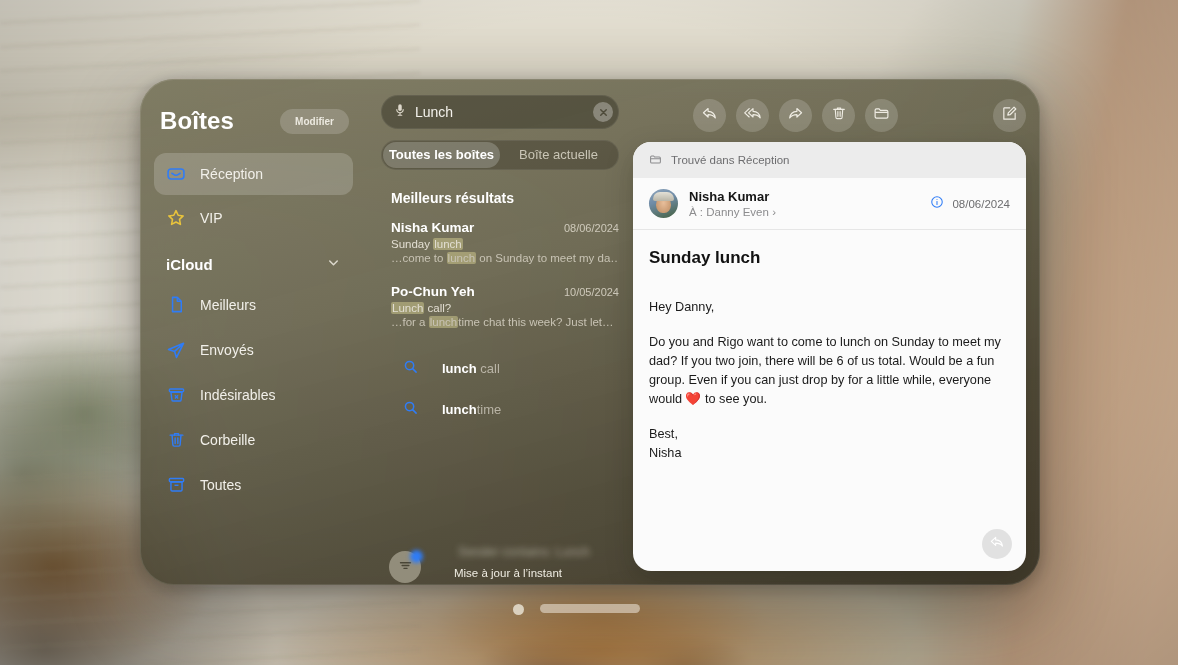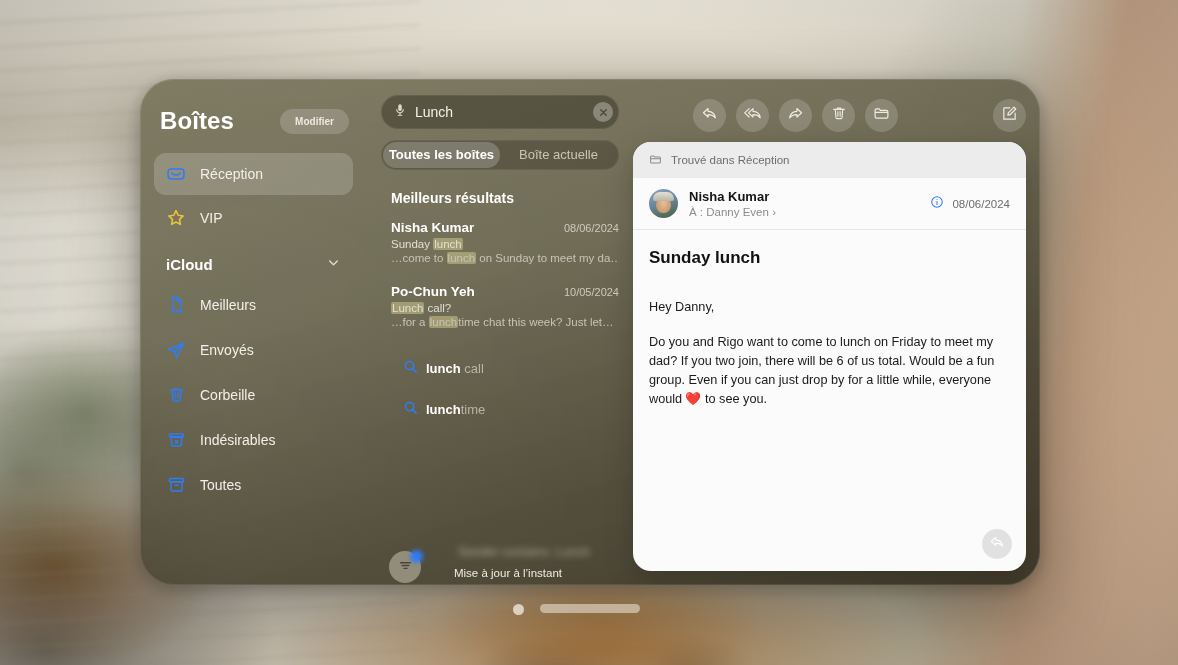--- a/index.html
+++ b/index.html
@@ -146,21 +146,21 @@
   .sec-title { font-size:14px; font-weight:700; color:#fff; margin-bottom: 14px; }
   .res-row { margin-bottom: 20px; cursor:pointer; }
   .res-top { display:flex; align-items:baseline; justify-content:space-between; }
   .res-name { font-size:13.5px; font-weight:700; color:#fff; }
   .res-date { font-size:11px; color:#cfcabb; }
   .res-sub { font-size:11.5px; color:#e2ded2; margin-top:3px; }
   .res-snip { font-size:11.5px; color:#c8c3b4; margin-top:2px; white-space:nowrap; overflow:hidden; }
   mark { background: rgba(222,214,150,.45); color: inherit; padding: 0 1px; border-radius:2px; }
 
   .sugg-title { font-size:14px; font-weight:700; color:#fff; margin: 24px 0 14px 0; }
-  .sugg-row { display:flex; align-items:center; gap:8px; height:41px; padding-left:12px; cursor:pointer; }
+  .sugg-row { display:flex; align-items:center; gap:24px; height:41px; padding-left:12px; cursor:pointer; }
   .sugg-txt { font-size:13px; color:#b9b4a6; }
   .sugg-txt b { color:#fff; font-weight:700; }
 
   
   .ghost-row {
     position:absolute; left: 18px; right: 0; bottom: 26px;
     font-size: 12.5px; color: rgba(235,230,215,.55);
     filter: blur(3.2px); text-align:center; padding-left: 30px;
   }
   .statusline {
@@ -308,38 +308,38 @@
       <div class="sb-item" style="height:41px">
         <span class="sb-ic">
           <svg width="20" height="20" viewBox="0 0 24 24" fill="none" stroke="#2f7cf6" stroke-width="1.9" stroke-linejoin="round">
               <path d="M21 4L3 11.4l7.3 2.3L21 4zM10.3 13.7L12.6 21 21 4"></path>
             </svg>
         </span>
         <span class="lbl">Envoyés</span>
       </div>
       <div class="sb-item" style="height:41px">
         <span class="sb-ic">
+          <svg width="19" height="19" viewBox="0 0 24 24" fill="none" stroke="#2f7cf6" stroke-width="1.8" stroke-linejoin="round">
+              <rect x="3" y="5" width="18" height="3.6" rx="1.2"></rect>
+              <path d="M5 9.2h14l-1.2 9.5a1.8 1.8 0 01-1.8 1.6H8a1.8 1.8 0 01-1.8-1.6z"></path>
+              <path d="M10 13l4 4M14 13l-4 4"></path>
+            </svg>
+        </span>
+        <span class="lbl">Indésirables</span>
+      </div>
+      <div class="sb-item" style="height:41px">
+        <span class="sb-ic">
           <svg width="19" height="19" viewBox="0 0 24 24" fill="none" stroke="#2f7cf6" stroke-width="1.8" stroke-linecap="round" stroke-linejoin="round">
               <path d="M4 6.5h16"></path>
               <path d="M9.5 6.5V4.6h5v1.9"></path>
               <path d="M6.4 6.5l1 12.2a1.8 1.8 0 001.8 1.7h5.6a1.8 1.8 0 001.8-1.7l1-12.2"></path>
               <path d="M10.3 10v7M13.7 10v7"></path>
             </svg>
         </span>
         <span class="lbl">Corbeille</span>
-      </div>
-      <div class="sb-item" style="height:41px">
-        <span class="sb-ic">
-          <svg width="19" height="19" viewBox="0 0 24 24" fill="none" stroke="#2f7cf6" stroke-width="1.8" stroke-linejoin="round">
-              <rect x="3" y="5" width="18" height="3.6" rx="1.2"></rect>
-              <path d="M5 9.2h14l-1.2 9.5a1.8 1.8 0 01-1.8 1.6H8a1.8 1.8 0 01-1.8-1.6z"></path>
-              <path d="M10 13l4 4M14 13l-4 4"></path>
-            </svg>
-        </span>
-        <span class="lbl">Indésirables</span>
       </div>
       <div class="sb-item" style="height:41px">
         <span class="sb-ic">
           <svg width="19" height="19" viewBox="0 0 24 24" fill="none" stroke="#2f7cf6" stroke-width="1.8" stroke-linejoin="round">
               <rect x="3" y="4.5" width="18" height="4" rx="1.2"></rect>
               <path d="M5 9h14v9.5a1.6 1.6 0 01-1.6 1.6H6.6A1.6 1.6 0 015 18.5z"></path>
               <path d="M9.5 13h5"></path>
             </svg>
         </span>
         <span class="lbl">Toutes</span>
@@ -505,21 +505,23 @@
                 <circle cx="12" cy="7.8" r=".9" fill="#2f7cf6" stroke="none"></circle>
               </svg>
           </span>
           <span class="mh-date">08/06/2024</span>
         </div>
       </div>
 
       <div class="mailbody">
         <div class="subject">Sunday lunch</div>
         <div class="para">Hey Danny,</div>
-        <div class="para">Do you and Rigo want to come to lunch on Friday to meet my dad? If you two join, there will be 6 of us total. Would be a fun group. Even if you can just drop by for a little while, everyone would ❤️ to see you.</div>
+        <div class="para">Do you and Rigo want to come to lunch on Sunday to meet my dad? If you two join, there will be 6 of us total. Would be a fun group. Even if you can just drop by for a little while, everyone would ❤️ to see you.</div>
+        <div class="para" style="white-space:pre-line">Best,
+Nisha</div>
       </div>
 
       <div class="reply-fab">
         <span>
           <svg width="16" height="16" viewBox="0 0 24 24" fill="none" stroke="#ffffff" stroke-width="1.7" stroke-linecap="round" stroke-linejoin="round">
               <path d="M10 5L3.5 11 10 17v-3.4c5 0 8 1.4 10.2 4.6-.6-4.9-3.5-9-10.2-9.3z"></path>
             </svg>
         </span>
       </div>
     </div>

